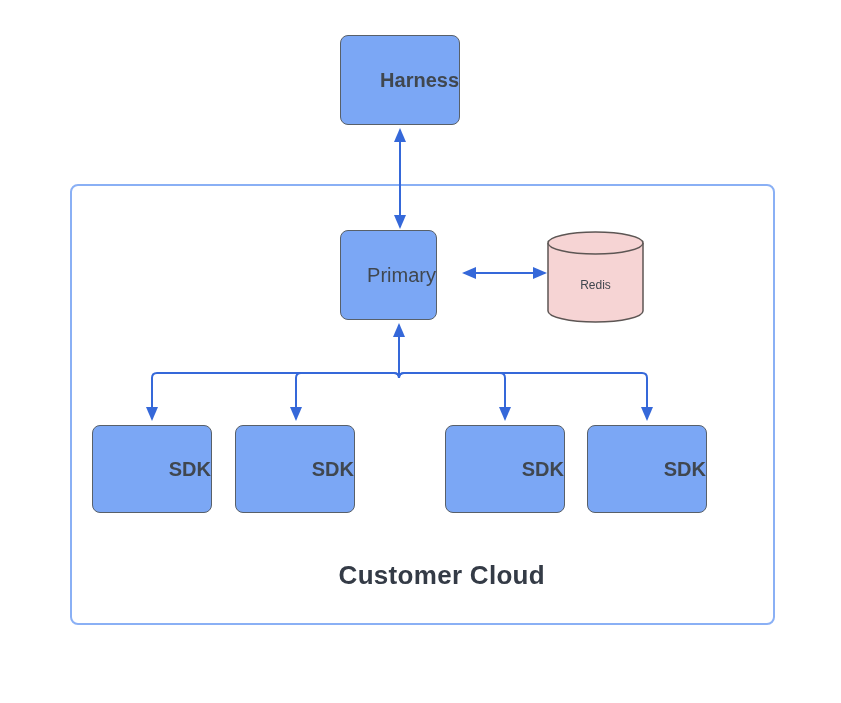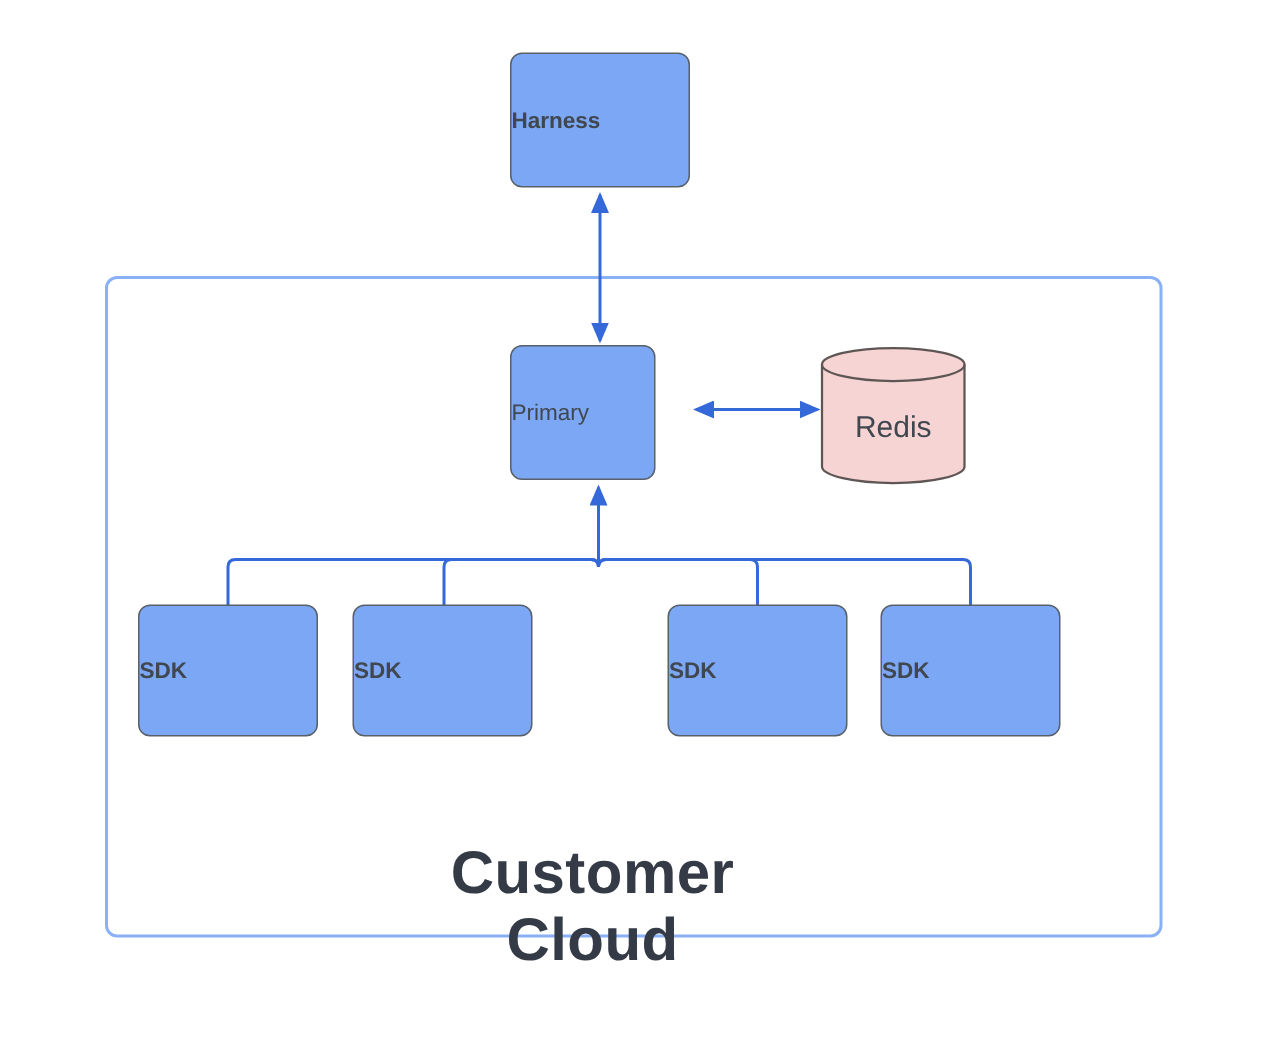--- a/index.html
+++ b/index.html
@@ -25,48 +25,48 @@
     width: 841px; height: 703px;
   }
   .node {
     position: absolute;
     box-sizing: border-box;
     background: var(--node-fill, #7ba7f5);
     border: 1px solid var(--node-border, #586069);
     border-radius: 8px;
     display: flex;
     align-items: center;
-    justify-content: flex-start;
+    justify-content: flex-end;
     color: var(--node-text, #40474f);
-    font-size: 15px;
+    font-size: 20px;
   }
   .node.bold { font-weight: bold; }
   .node.harness  { left: 340px; top: 35px;  width: 120px; height: 90px; }
   .node.primary  { left: 340px; top: 230px; width: 97px; height: 90px; }
-  .node.sdk      { top: 403px; width: 120px; height: 88px; }
+  .node.sdk      { top: 425px; width: 120px; height: 88px; }
   .node.sdk-1 { left: 92px;  }
   .node.sdk-2 { left: 235px; }
   .node.sdk-3 { left: 445px; }
   .node.sdk-4 { left: 587px; }
   .cyl-label {
     position: absolute;
     left: 548px; top: 250px;
     width: 95px; height: 70px;
     display: flex;
     align-items: center;
     justify-content: center;
     color: var(--node-text, #40474f);
-    font-size: 20px;
+    font-size: 12px;
   }
   .container-title {
     position: absolute;
     left: 245px; top: 560px;
     width: 300px;
-    text-align: center;
-    font-size: 40px;
+    text-align: right;
+    font-size: 26px;
     font-weight: bold;
     color: var(--title-text, #343b46);
     letter-spacing: 0.3px;
   }
   .edge {
     fill: none;
     stroke: var(--connector, #3568d9);
     stroke-width: 2;
     stroke-linejoin: round;
   }

